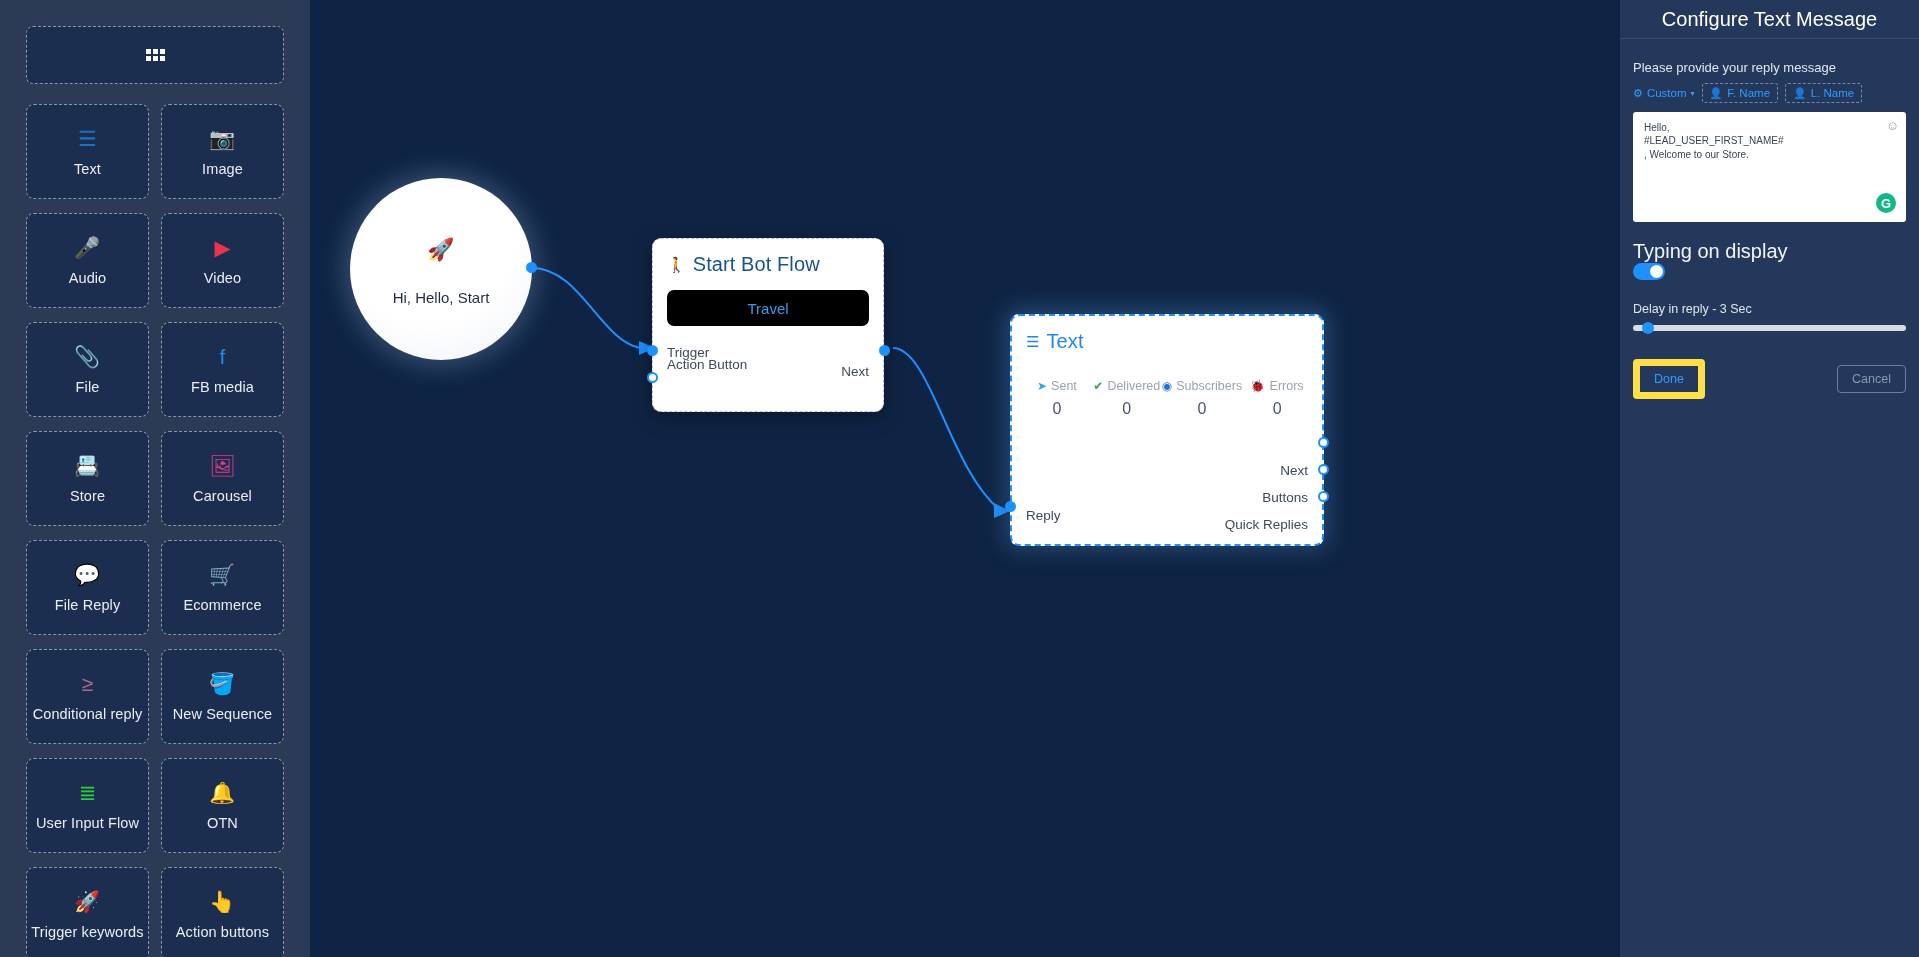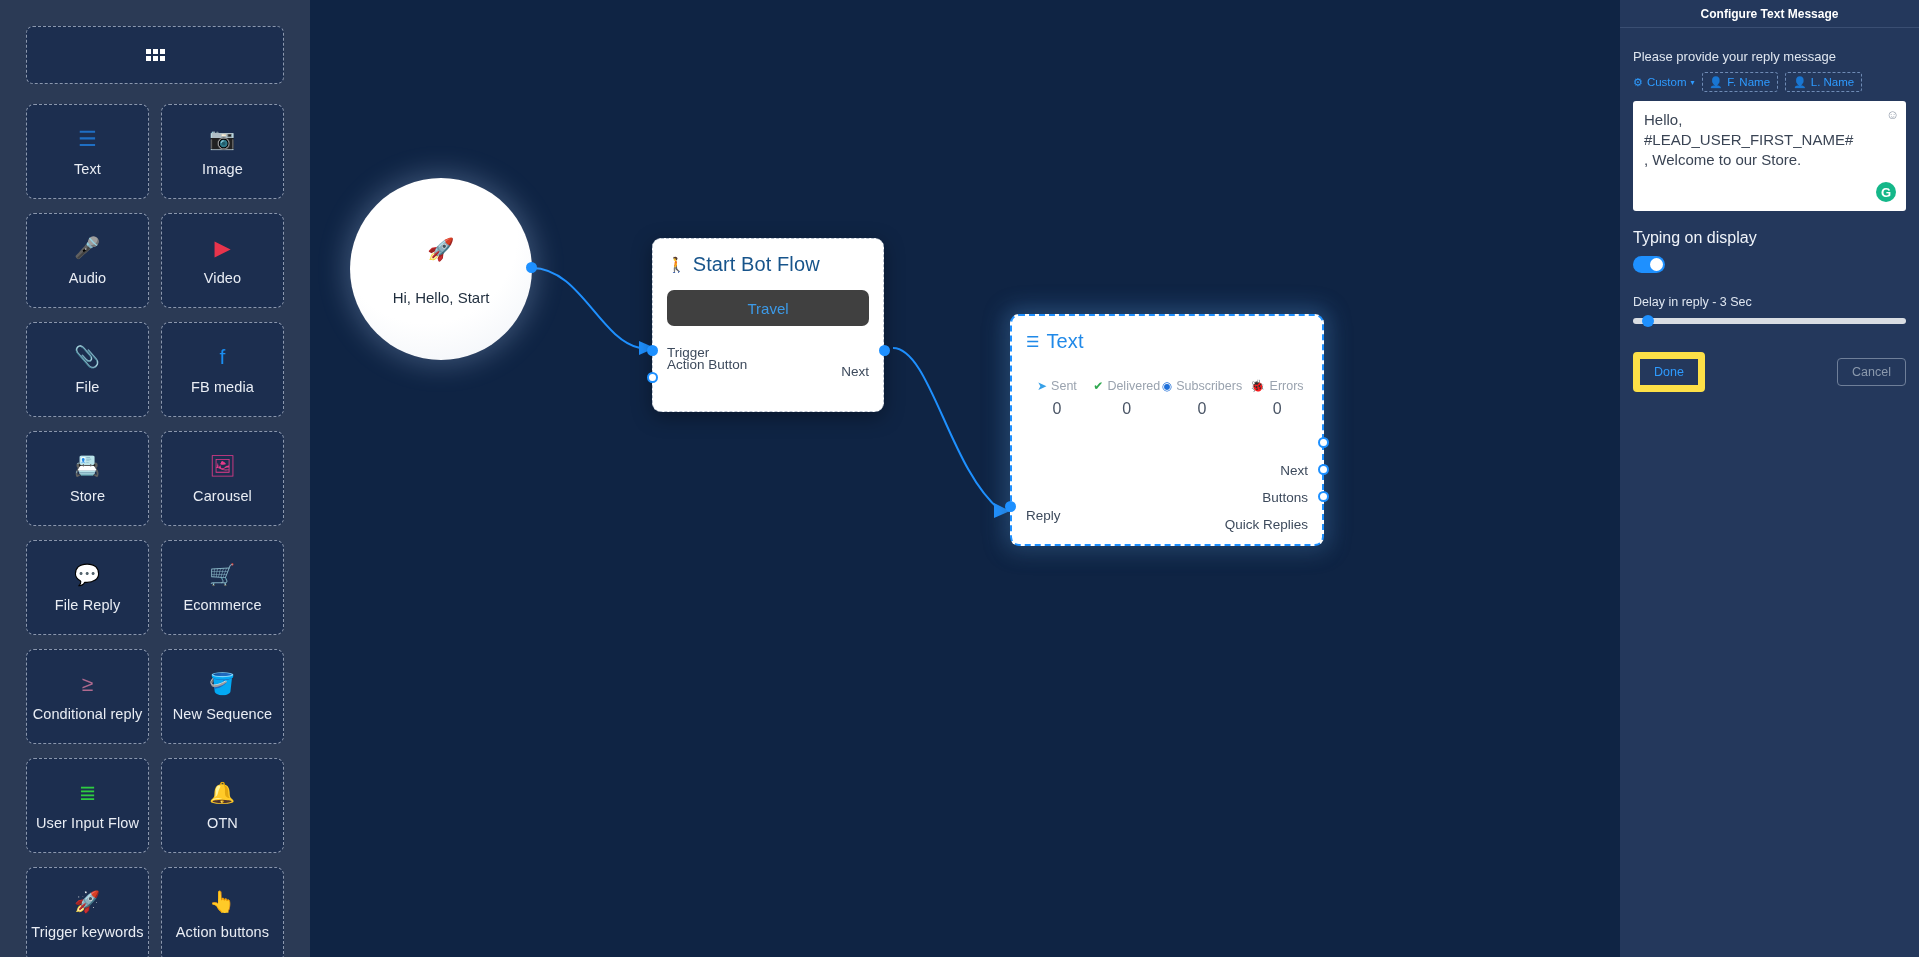--- a/index.html
+++ b/index.html
@@ -74,21 +74,21 @@
                 box-shadow: 0 0 22px 5px rgba(90,160,235,.35), 0 5px 20px rgba(0,0,0,.35); }
 
   .node-head { display: flex; align-items: center; gap: 7px; padding: 14px 14px 0 14px; }
   .node-head .ic { font-size: 15px; line-height: 1; }
   .node-title { font-size: 20px; letter-spacing: .1px; }
   .node-start .node-title { color: #17548b; }
   .node-text  .node-title { color: #2089e8; }
 
   .travel-pill {
     margin: 14px 14px 0 14px; height: 36px; border-radius: 7px;
-    background: #404040; display: flex; align-items: center; justify-content: center;
+    background: #000000; display: flex; align-items: center; justify-content: center;
     cursor: pointer;
   }
   .travel-pill span { color: #3c9ae8; font-size: 15px; }
 
   .port-row { position: absolute; display: flex; align-items: center; font-size: 13.5px; color: #3d4a5c; }
   .port-left  { left: 14px; }
   .port-right { right: 14px; margin-top: 19px; }
 
   .dot {
     position: absolute; width: 11px; height: 11px; border-radius: 50%;
@@ -102,48 +102,48 @@
   .stat-top { display: flex; align-items: center; justify-content: center; gap: 4px; font-size: 12.5px; color: #9aa3af; white-space: nowrap; }
   .stat-top .sic { font-size: 12px; line-height: 1; }
   .stat-val { margin-top: 7px; font-size: 16px; color: #4a5566; }
 
   
   .panel {
     width: 299px; height: 957px; flex: 0 0 299px;
     background: #24385c; color: #e9eef6; position: relative;
   }
   .panel-title {
-    height: 28px; display: flex; align-items: center; justify-content: center;
-    font-size: 12px; color: #ffffff; border-bottom: 1px solid #3a4e72; font-weight: bold;
+    height: 39px; display: flex; align-items: center; justify-content: center;
+    font-size: 20px; color: #ffffff; border-bottom: 1px solid #3a4e72;
   }
   .panel-body { padding: 21px 13px 0 13px; }
   .hint { font-size: 13px; color: #dfe6f0; margin-bottom: 8px; }
 
   .chipbar { display: flex; gap: 7px; align-items: center; margin-bottom: 9px; }
   .chip {
     display: flex; align-items: center; gap: 4px;
     font-size: 11.5px; color: #2e9bff; cursor: pointer; white-space: nowrap;
   }
   .chip.boxed { border: 1px dashed #6f8bb5; border-radius: 3px; padding: 3px 7px; }
   .chip .cic { font-size: 11px; line-height: 1; }
   .caret { font-size: 8px; color: #2e9bff; }
 
   .msgbox {
     position: relative; background: #fff; border-radius: 3px;
     height: 110px; padding: 9px 11px; margin-bottom: 18px; cursor: text;
   }
-  .msgbox .txt { color: #3a4454; font-size: 15px; line-height: 1.33; white-space: pre-line; }
+  .msgbox .txt { color: #3a4454; font-size: 10px; line-height: 1.33; white-space: pre-line; }
   .emoji-btn { position: absolute; right: 7px; top: 6px; font-size: 13px; color: #8c96a5; cursor: pointer; }
   .gram-btn {
     position: absolute; right: 10px; bottom: 9px; width: 20px; height: 20px; border-radius: 50%;
     background: #14b789; color: #fff; font-size: 13px; font-weight: bold;
     display: flex; align-items: center; justify-content: center; cursor: pointer;
   }
 
-  .sec-label { font-size: 16px; color: #f0f4fa; margin-bottom: 9px; }
+  .sec-label { font-size: 20px; color: #f0f4fa; }
   .toggle {
     width: 32px; height: 17px; border-radius: 9px; background: #1e90ff;
     position: relative; cursor: pointer; margin-bottom: 22px;
   }
   .toggle .knob { position: absolute; right: 2px; top: 2px; width: 13px; height: 13px; border-radius: 50%; background: #fff; }
 
   .delay-label { font-size: 12.5px; color: #dfe6f0; margin-bottom: 9px; }
   .slider { position: relative; height: 6px; border-radius: 3px; background: #d9dde3; cursor: pointer; margin-bottom: 28px; }
   .slider .sknob { position: absolute; left: 9px; top: -3px; width: 12px; height: 12px; border-radius: 50%; background: #1e90ff; }
 

